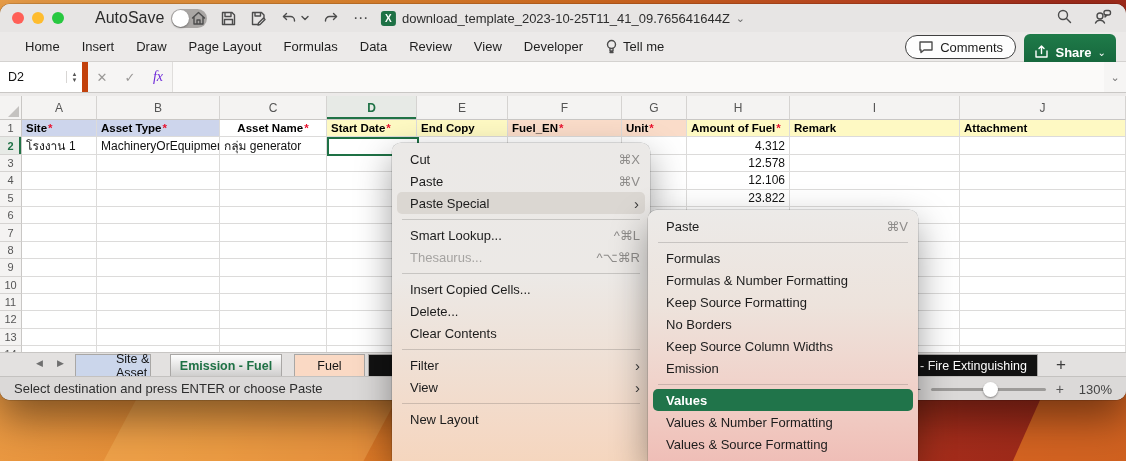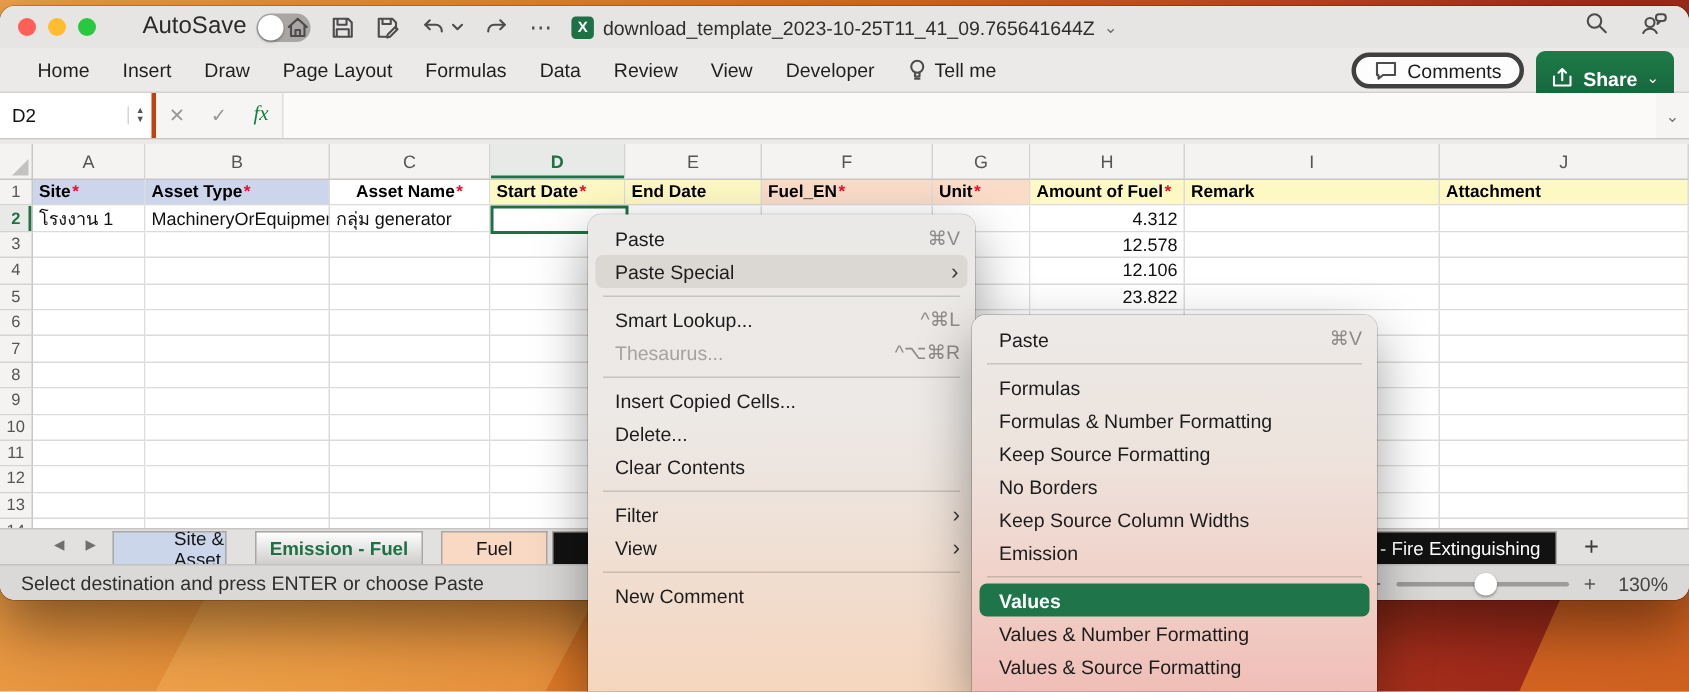--- a/index.html
+++ b/index.html
@@ -38,38 +38,38 @@
     font-size:10px; font-weight:700; display:flex; align-items:center; justify-content:center; }
   .doc-title .txt { font-size:13px; color:#2e2e2e; }
   .doc-title .chev { font-size:11px; color:#6e6e6e; }
   .tb-right { position:absolute; right:14px; top:0; height:28px; display:flex; align-items:center; gap:20px; }
 
   
   .ribbon { position:relative; height:30px; background:#ECEAE9; border-bottom:1px solid #D4D2D0;
     display:flex; align-items:center; padding-left:14px; }
   .rtab { font-size:13px; color:#1f1f1f; padding:0 11px; cursor:default; }
   .tellme { display:flex; align-items:center; gap:5px; padding:0 11px; font-size:13px; color:#1f1f1f; }
-  .comments-btn { position:absolute; right:110px; top:3px; height:24px; border:3px solid #404040;
+  .comments-btn { position:absolute; right:110px; top:3px; height:24px; border:1px solid #404040;
     background:#FDFDFD; border-radius:12px; display:flex; align-items:center; gap:6px;
     padding:0 12px; font-size:13px; color:#1c1c1c; }
   .share-btn { position:absolute; right:10px; top:2px; height:36px; border-radius:6px;
     background:linear-gradient(#1F7B49,#14623A); color:#fff; display:flex; align-items:center;
     gap:6px; padding:0 10px; font-size:13px; font-weight:600; }
   .share-btn .chev { font-size:10px; font-weight:400; }
 
   
   .fbar { position:relative; height:31px; background:#F6F5F4; border-bottom:1px solid #C9C7C5;
     display:flex; align-items:stretch; }
-  .namebox { width:104px; background:#fff; border-right:3px solid #c2410c; display:flex; align-items:center; }
+  .namebox { width:88px; background:#fff; border-right:6px solid #c2410c; display:flex; align-items:center; }
   .namebox .ref { flex:1; font-size:12.5px; color:#111; padding-left:8px; }
   .spinner { width:16px; border-left:1px solid #D8D6D4; display:flex; flex-direction:column;
     align-items:center; justify-content:center; color:#555; }
   .spinner span { font-size:6px; line-height:6px; }
   .fbtn { width:28px; display:flex; align-items:center; justify-content:center; font-size:13px; color:#9a9896; }
-  .fx { font-style:italic; font-family:"Liberation Serif","DejaVu Serif",serif; color:#15803d; font-size:14px; }
+  .fx { font-style:italic; font-family:"Liberation Serif","DejaVu Serif",serif; color:#6d28d9; font-size:14px; }
   .ffield { flex:1; background:#FBFAF9; border-left:1px solid #E0DEDC; }
   .fchev { width:22px; display:flex; align-items:center; justify-content:center; color:#777; font-size:11px; }
 
   
   .gridwrap { position:absolute; left:0; top:92px; width:1126px; height:256px; background:#fff; overflow:hidden; }
   #sheet-grid { display:grid; }
   .corner { background:#F4F3F2; border-right:1px solid #C9C7C5; border-bottom:1px solid #C9C7C5; position:relative; }
   .corner::after { content:""; position:absolute; right:2px; bottom:2px; border-left:11px solid transparent;
     border-bottom:11px solid #C4C2C0; }
   .ch { background:#F4F3F2; border-right:1px solid #D5D3D1; border-bottom:1px solid #C9C7C5;
@@ -280,21 +280,21 @@
         </div>
         <div class="c h bg-white alignc">
           <span>Asset Name</span>
           <span class="req">*</span>
         </div>
         <div class="c h bg-gray">
           <span>Start Date</span>
           <span class="req">*</span>
         </div>
         <div class="c h bg-gray">
-          <span>End Date</span>
+          <span>End Copy</span>
         </div>
         <div class="c h bg-salmon">
           <span>Fuel_EN</span>
           <span class="req">*</span>
         </div>
         <div class="c h bg-salmon">
           <span>Unit</span>
           <span class="req">*</span>
         </div>
         <div class="c h bg-gray">
@@ -476,20 +476,24 @@
           <div class="zknob"></div>
         </div>
       <span class="plus">+</span>
       <span class="zpct">130%</span>
     </div>
   </div>
 </div>
 
 <div class="menu" id="ctx-menu">
     <div class="mi">
+      <span class="lab">Cut</span>
+      <span class="sc">⌘X</span>
+    </div>
+    <div class="mi">
       <span class="lab">Paste</span>
       <span class="sc">⌘V</span>
     </div>
     <div class="mi hl">
       <span class="lab">Paste Special</span>
       <span class="arr">›</span>
     </div>
     <div class="msep"></div>
     <div class="mi">
       <span class="lab">Smart Lookup...</span>
@@ -513,21 +517,21 @@
     <div class="mi">
       <span class="lab">Filter</span>
       <span class="arr">›</span>
     </div>
     <div class="mi">
       <span class="lab">View</span>
       <span class="arr">›</span>
     </div>
     <div class="msep"></div>
     <div class="mi">
-      <span class="lab">New Comment</span>
+      <span class="lab">New Layout</span>
     </div>
   </div>
 
 <div class="menu" id="ps-menu">
     <div class="mi">
       <span class="lab">Paste</span>
       <span class="sc">⌘V</span>
     </div>
     <div class="msep"></div>
     <div class="mi">

